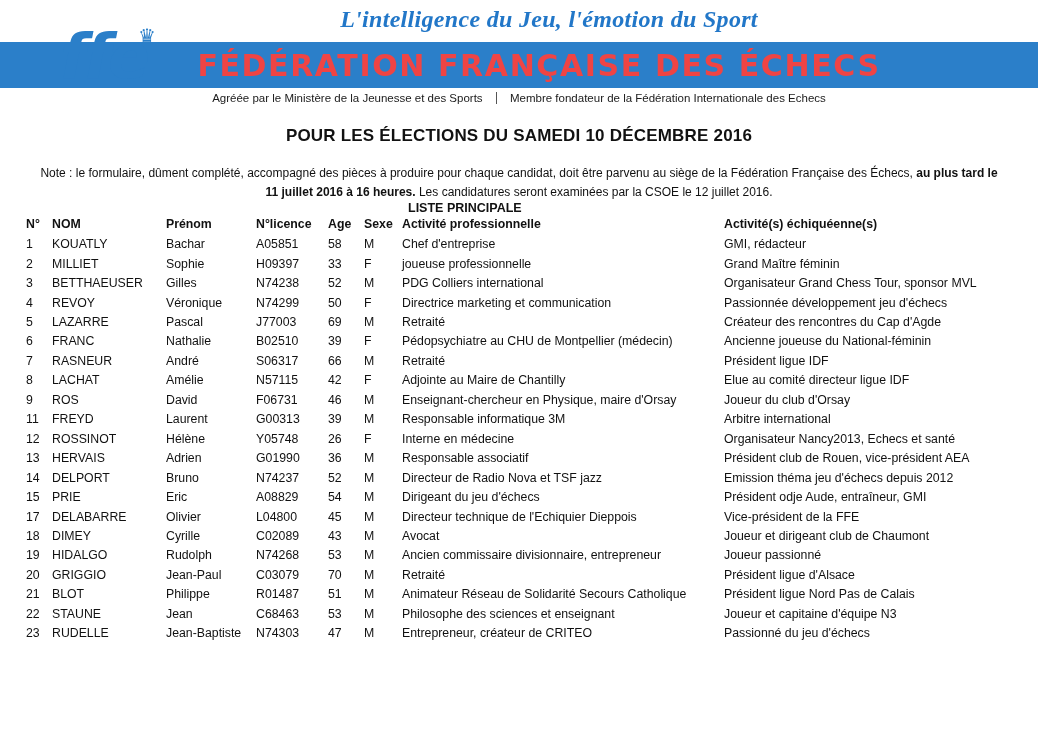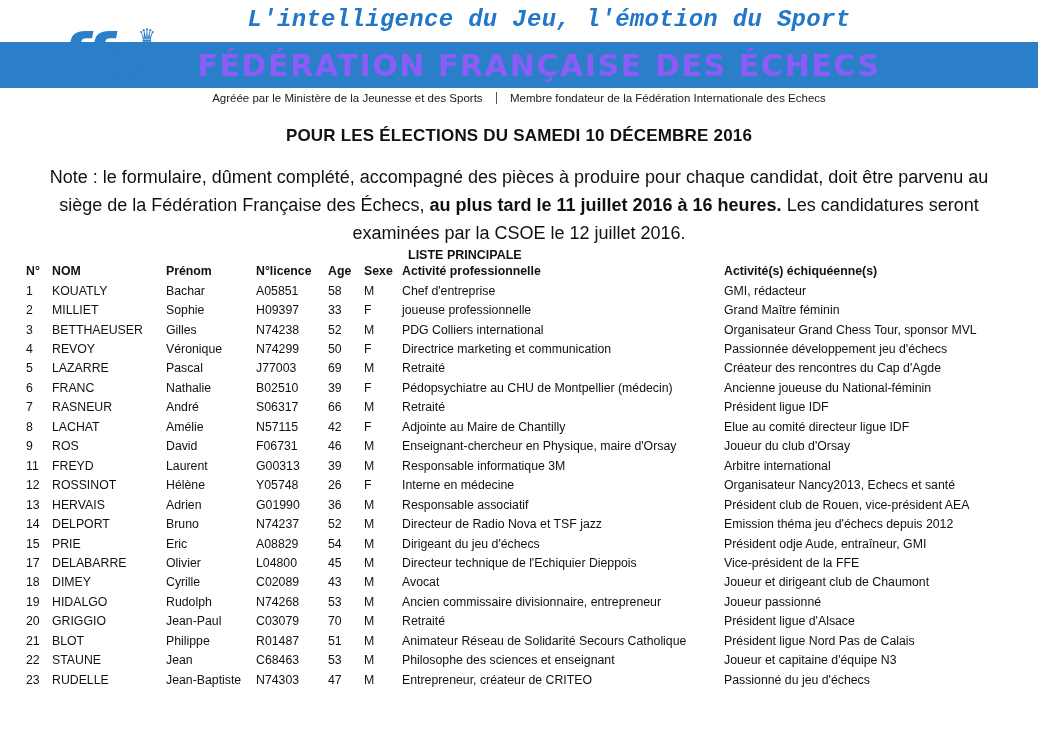--- a/index.html
+++ b/index.html
@@ -24,21 +24,21 @@
   .header {
     position: relative;
     height: 112px;
   }
   .tagline {
     position: absolute;
     left: 0;
     right: 0;
     top: 6px;
     text-align: center;
-    font-family: Liberation Mono, monospace;
+    font-family: Liberation Serif, serif;
     font-style: italic;
     font-weight: bold;
     font-size: 24px;
     color: #2277c8;
     letter-spacing: 0.3px;
     padding-left: 60px;
   }
   .blue-band {
     position: absolute;
     left: 0;
@@ -46,21 +46,21 @@
     top: 42px;
     height: 46px;
     background: #2b7fc9;
   }
   .fed-title {
     position: absolute;
     left: 0;
     right: 0;
     top: 48px;
     text-align: center;
-    color: #8b5cf6;
+    color: #ef4444;
     font-family: "DejaVu Sans", sans-serif;
     font-weight: bold;
     font-size: 30px;
     letter-spacing: 1.6px;
     padding-left: 40px;
   }
   .logo {
     position: absolute;
     left: 60px;
     top: 22px;
@@ -114,21 +114,21 @@
     margin-top: 14px;
     text-align: center;
     font-weight: bold;
     font-size: 17px;
     letter-spacing: 0.2px;
   }
 
   
   .note {
     margin: 18px 36px 0 36px;
-    font-size: 18px;
+    font-size: 12px;
     line-height: 1.55;
     text-align: center;
   }
   .note b { font-weight: bold; }
 
   
   .list-heading {
     margin-left: 408px;
     font-weight: bold;
     font-size: 12.5px;

